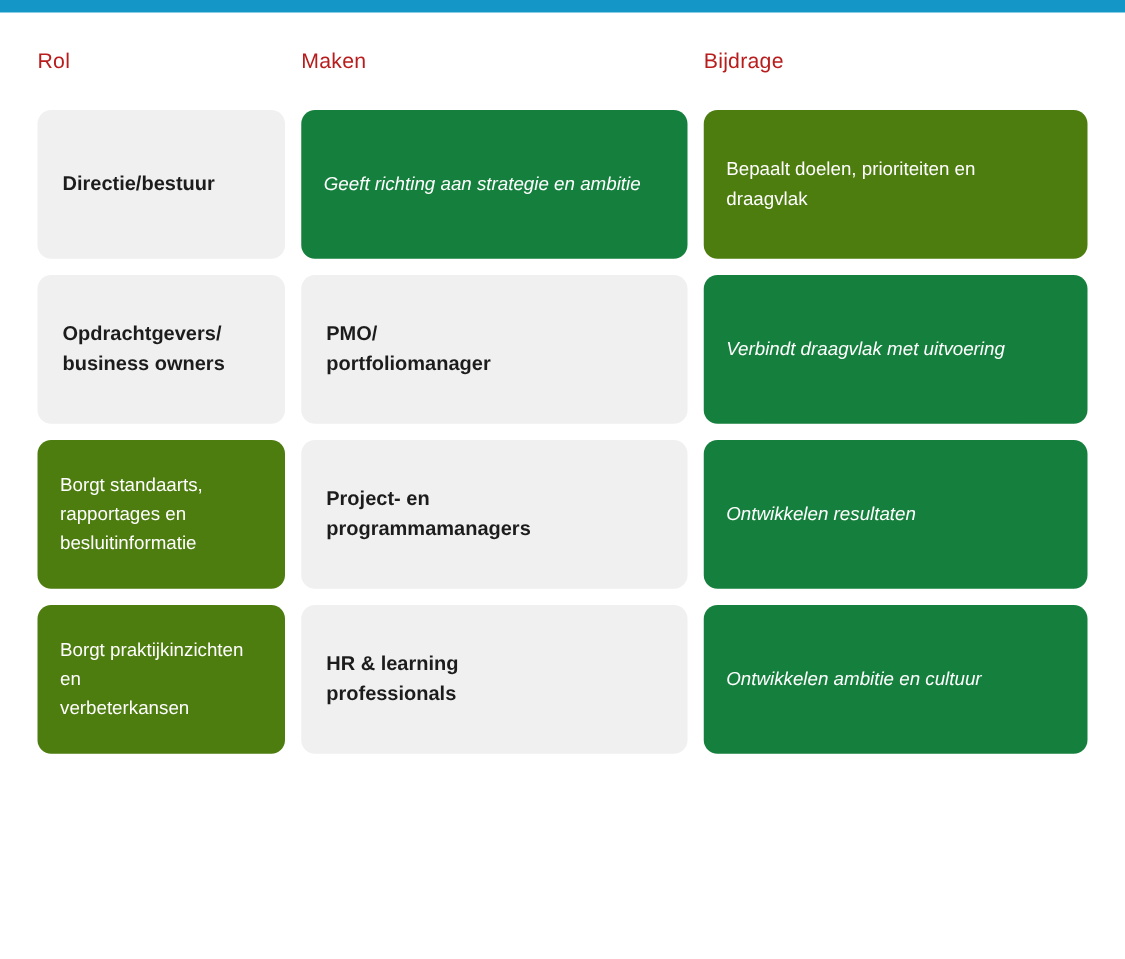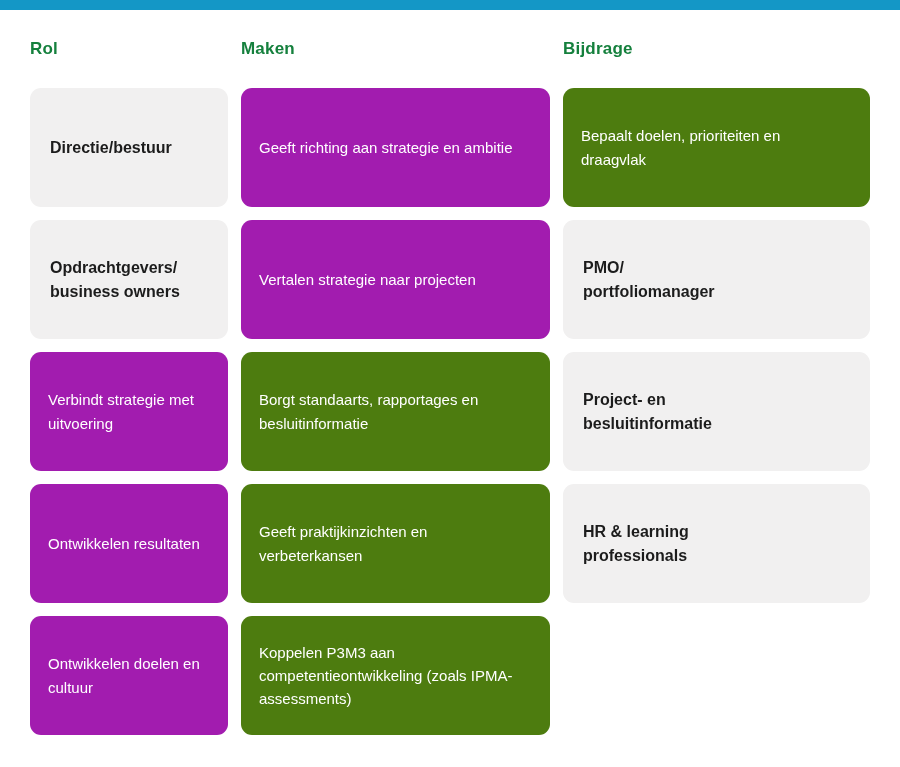--- a/index.html
+++ b/index.html
@@ -24,22 +24,22 @@
     padding: 0 30px;
   }
   .header-row {
     display: grid;
     grid-template-columns: 198px 309px 307px;
     column-gap: 13px;
     margin-top: 29px;
   }
   .col-header {
     font-size: 17px;
-    font-weight: bold;
-    color: #15803d;
+    font-weight: normal;
+    color: #b91c1c;
     letter-spacing: 0.2px;
   }
   .card-grid {
     display: grid;
     grid-template-columns: 198px 309px 307px;
     column-gap: 13px;
     row-gap: 13px;
     margin-top: 29px;
     border-radius: 12px;
   }
@@ -48,22 +48,23 @@
     border-radius: 11px;
     display: flex;
     align-items: center;
     box-sizing: border-box;
   }
   .card-role {
     background: #f1f0f0;
     padding: 0 16px 0 20px;
   }
   .card-belang {
-    background: #a21caf;
+    background: #15803d;
     padding: 0 14px 0 18px;
+    font-style: italic;
   }
   .card-bijdrage {
     background: #4d7c0f;
     padding: 0 14px 0 18px;
   }
   .role-text {
     font-size: 16px;
     font-weight: bold;
     color: #1c1c1c;
     line-height: 1.45;
@@ -100,56 +101,48 @@
       </div>
       <div class="card card-bijdrage">
         <div class="card-text">Bepaalt doelen, prioriteiten en
 draagvlak</div>
       </div>
 
       <div class="card card-role">
         <div class="role-text">Opdrachtgevers/
 business owners</div>
       </div>
-      <div class="card card-belang">
-        <div class="card-text">Vertalen strategie naar projecten</div>
-      </div>
 
       <div class="card card-role">
         <div class="role-text">PMO/
 portfoliomanager</div>
       </div>
       <div class="card card-belang">
-        <div class="card-text">Verbindt strategie met uitvoering</div>
+        <div class="card-text">Verbindt draagvlak met uitvoering</div>
       </div>
       <div class="card card-bijdrage">
         <div class="card-text">Borgt standaarts, rapportages en
 besluitinformatie</div>
       </div>
 
       <div class="card card-role">
         <div class="role-text">Project- en
-besluitinformatie</div>
+programmamanagers</div>
       </div>
       <div class="card card-belang">
         <div class="card-text">Ontwikkelen resultaten</div>
       </div>
       <div class="card card-bijdrage">
-        <div class="card-text">Geeft praktijkinzichten en
+        <div class="card-text">Borgt praktijkinzichten en
 verbeterkansen</div>
       </div>
 
       <div class="card card-role">
         <div class="role-text">HR &amp; learning
 professionals</div>
       </div>
       <div class="card card-belang">
-        <div class="card-text">Ontwikkelen doelen en cultuur</div>
-      </div>
-      <div class="card card-bijdrage">
-        <div class="card-text">Koppelen P3M3 aan
-competentieontwikkeling (zoals IPMA-
-assessments)</div>
+        <div class="card-text">Ontwikkelen ambitie en cultuur</div>
       </div>
 
     </div>
   </div>
 </div>
 
 </body></html>

